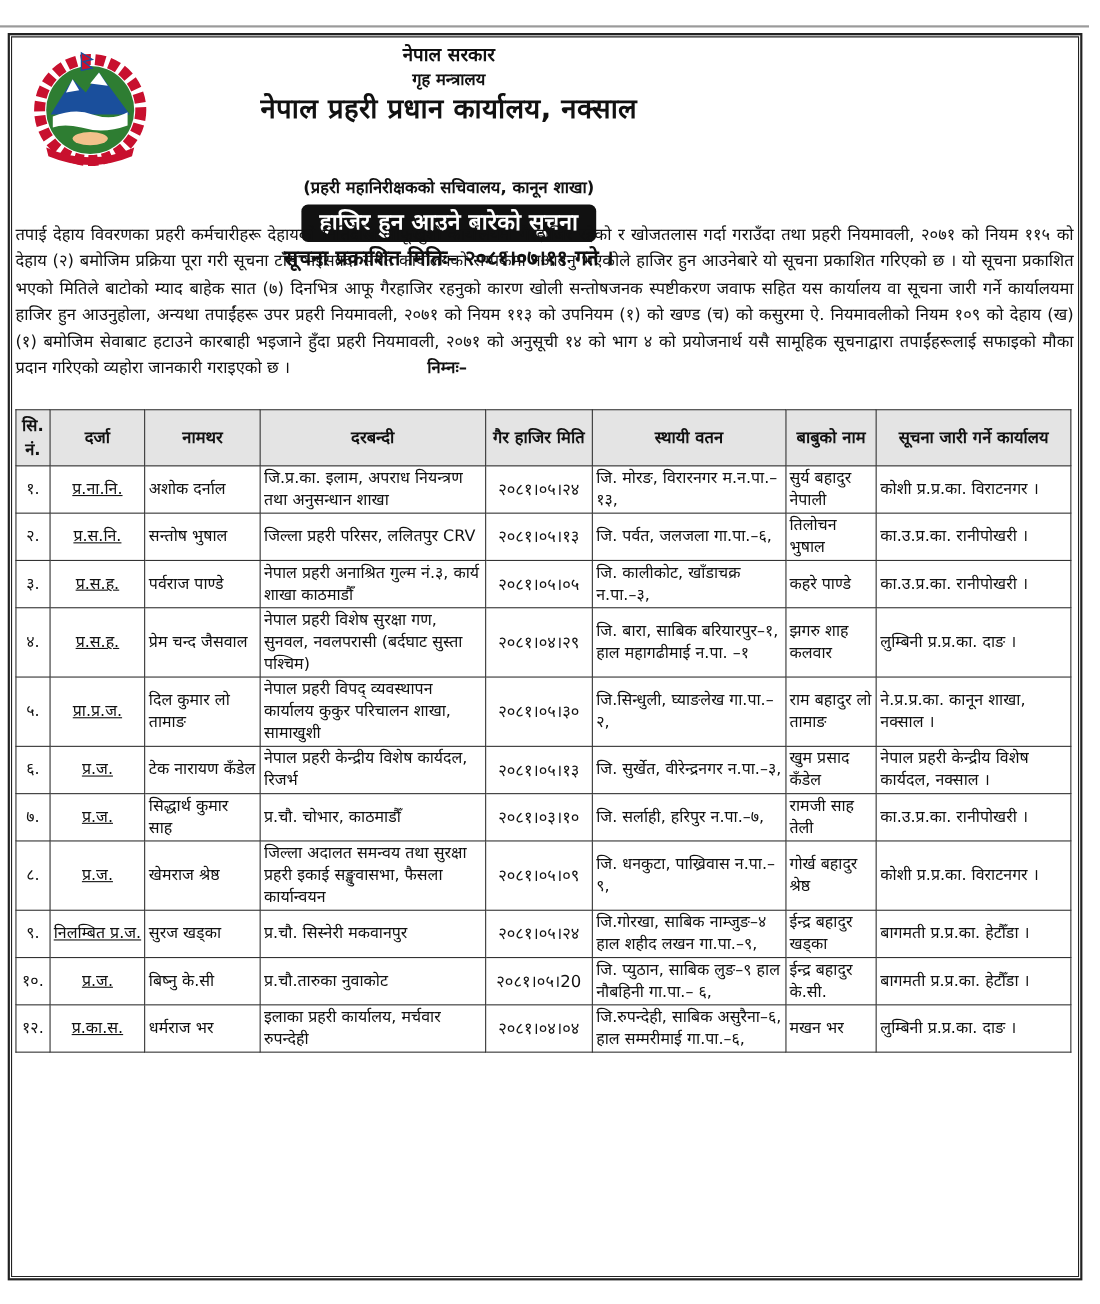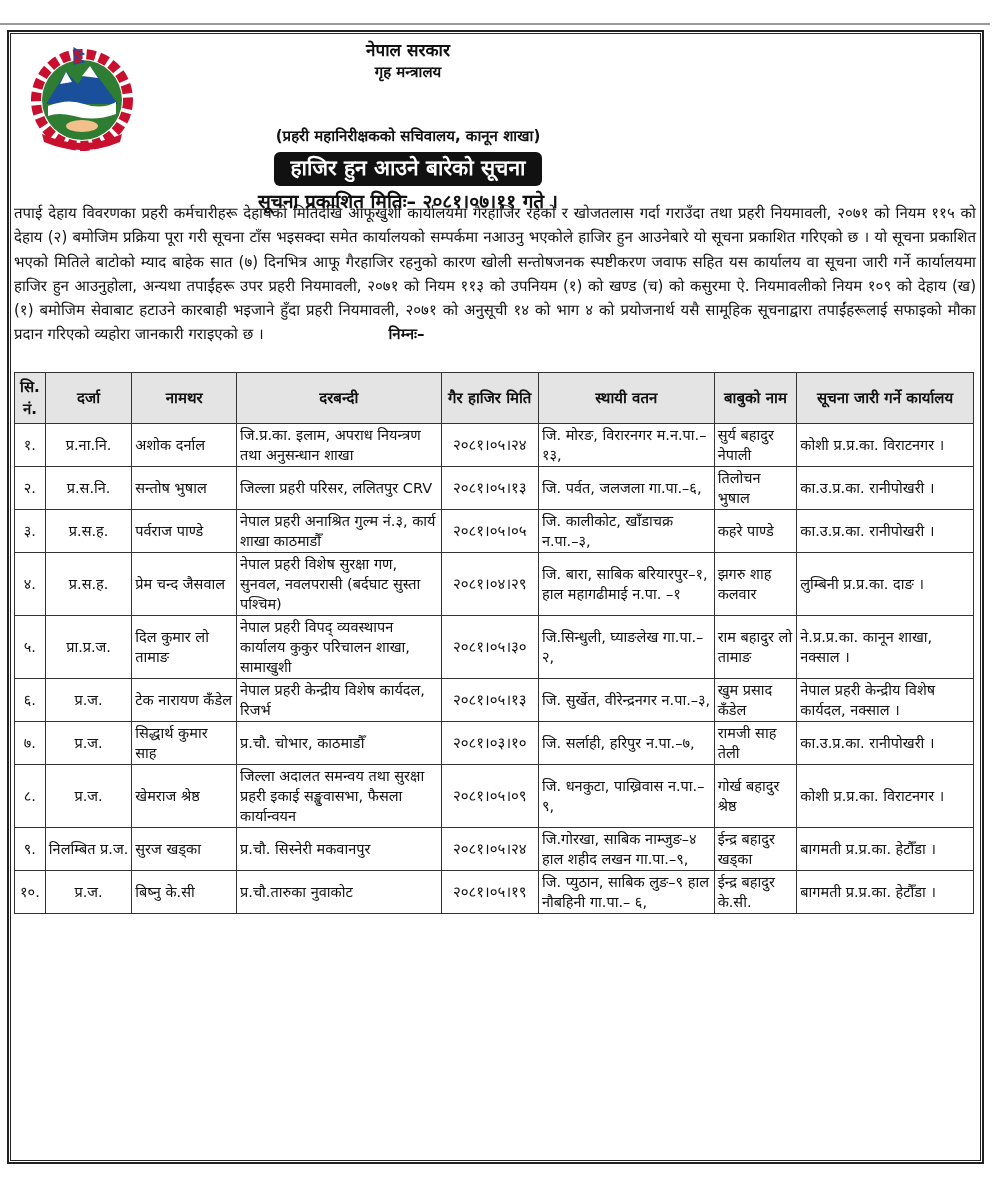--- a/index.html
+++ b/index.html
@@ -21,21 +21,21 @@
   .h-date { font-size: 19px; font-weight: bold; line-height: 26px; margin-top: 2px; }
   .body-text { position: absolute; left: 14px; top: 201px; width: 962px; font-size: 15px; line-height: 24.3px;
                text-align: justify; font-family: "DejaVu Sans", sans-serif; }
   .nimna { font-weight: bold; margin-left: 120px; }
   table.roster { position: absolute; left: 14px; top: 372px; width: 960px; border-collapse: collapse;
                  font-size: 14.5px; line-height: 20px; border-radius: 27px; }
   table.roster th, table.roster td { border: 1.5px solid #333; vertical-align: middle; padding: 1px 3px; }
   table.roster th { background: #e4e4e4; font-weight: bold; text-align: center; font-size: 15px; line-height: 22px; height: 48px; }
   td.c-sn, td.c-rank, td.c-date { text-align: center; }
   td.c-date { font-size: 15px; white-space: nowrap; padding: 1px 2px; }
-  td.c-rank { white-space: nowrap; }
+  td.c-rank { white-space: nowrap; text-decoration: underline; }
   col.w-sn { width: 31px; } col.w-rank { width: 69px; } col.w-name { width: 107px; }
   col.w-post { width: 210px; } col.w-date { width: 98px; } col.w-addr { width: 180px; }
   col.w-father { width: 84px; } col.w-office { width: 181px; }
 </style>
 </head>
 <body>
 
 <div class="topstrip"></div>
 <div class="topline"></div>
 <div class="frame"></div>
@@ -48,20 +48,21 @@
   <polygon points="58,34 66,24 74,36" fill="#fff"></polygon>
   <path d="M24 64 Q44 56 60 62 Q78 68 92 60 L92 72 Q70 80 50 74 Q34 70 24 74Z" fill="#fff"></path>
   <ellipse cx="58" cy="84" rx="16" ry="6" fill="#f2c18b"></ellipse>
   <path d="M50 6 L50 22 L60 20 L52 14 L60 12Z" fill="#c8102e" stroke="#1a4f9c" stroke-width="1.2"></path>
   <path d="M18 92 Q58 110 98 92 L96 100 Q58 116 20 100Z" fill="#c8102e"></path>
 </svg>
 
 <div class="header">
   <div class="h-gov">नेपाल सरकार</div>
   <div class="h-min">गृह मन्त्रालय</div>
+  <div class="h-office">नेपाल प्रहरी प्रधान कार्यालय, नक्साल</div>
   <div class="h-branch">(प्रहरी महानिरीक्षकको सचिवालय, कानून शाखा)</div>
   <div class="h-title-wrap"><span class="h-title">हाजिर हुन आउने बारेको सूचना</span></div>
   <div class="h-date">सूचना प्रकाशित मितिः– २०८१।०७।११ गते ।</div>
 </div>
 
 <div class="body-text">
   <span>तपाई देहाय विवरणका प्रहरी कर्मचारीहरू देहायको मितिदेखि आफूखुशी कार्यालयमा गैरहाजिर रहेको र खोजतलास गर्दा गराउँदा तथा प्रहरी नियमावली, २०७१ को नियम ११५ को देहाय (२) बमोजिम प्रक्रिया पूरा गरी सूचना टाँस भइसक्दा समेत कार्यालयको सम्पर्कमा नआउनु भएकोले हाजिर हुन आउनेबारे यो सूचना प्रकाशित गरिएको छ । यो सूचना प्रकाशित भएको मितिले बाटोको म्याद बाहेक सात (७) दिनभित्र आफू गैरहाजिर रहनुको कारण खोली सन्तोषजनक स्पष्टीकरण जवाफ सहित यस कार्यालय वा सूचना जारी गर्ने कार्यालयमा हाजिर हुन आउनुहोला, अन्यथा तपाईंहरू उपर प्रहरी नियमावली, २०७१ को नियम ११३ को उपनियम (१) को खण्ड (च) को कसुरमा ऐ. नियमावलीको नियम १०९ को देहाय (ख) (१) बमोजिम सेवाबाट हटाउने कारबाही भइजाने हुँदा प्रहरी नियमावली, २०७१ को अनुसूची १४ को भाग ४ को प्रयोजनार्थ यसै सामूहिक सूचनाद्वारा तपाईंहरूलाई सफाइको मौका प्रदान गरिएको व्यहोरा जानकारी गराइएको छ ।</span>
   <span class="nimna">निम्नः–</span>
 </div>
 
@@ -177,19 +178,29 @@
         <td class="c-date">२०८१।०५।२४</td>
         <td class="c-addr">जि.गोरखा, साबिक नाम्जुङ–४ हाल शहीद लखन गा.पा.–९,</td>
         <td class="c-father">ईन्द्र बहादुर खड्का</td>
         <td class="c-office">बागमती प्र.प्र.का. हेटौँडा ।</td>
       </tr>
       <tr>
         <td class="c-sn">१०.</td>
         <td class="c-rank">प्र.ज.</td>
         <td class="c-name">बिष्नु के.सी</td>
         <td class="c-post">प्र.चौ.तारुका नुवाकोट</td>
-        <td class="c-date">२०८१।०५।१९</td>
+        <td class="c-date">२०८१।०५।20</td>
         <td class="c-addr">जि. प्युठान, साबिक लुङ–९ हाल नौबहिनी गा.पा.– ६,</td>
         <td class="c-father">ईन्द्र बहादुर के.सी.</td>
         <td class="c-office">बागमती प्र.प्र.का. हेटौँडा ।</td>
       </tr>
+      <tr>
+        <td class="c-sn">१२.</td>
+        <td class="c-rank">प्र.का.स.</td>
+        <td class="c-name">धर्मराज भर</td>
+        <td class="c-post">इलाका प्रहरी कार्यालय, मर्चवार रुपन्देही</td>
+        <td class="c-date">२०८१।०४।०४</td>
+        <td class="c-addr">जि.रुपन्देही, साबिक असुरैना–६, हाल सम्मरीमाई गा.पा.–६,</td>
+        <td class="c-father">मखन भर</td>
+        <td class="c-office">लुम्बिनी प्र.प्र.का. दाङ ।</td>
+      </tr>
     </tbody>
 </table>
 
 </body></html>

